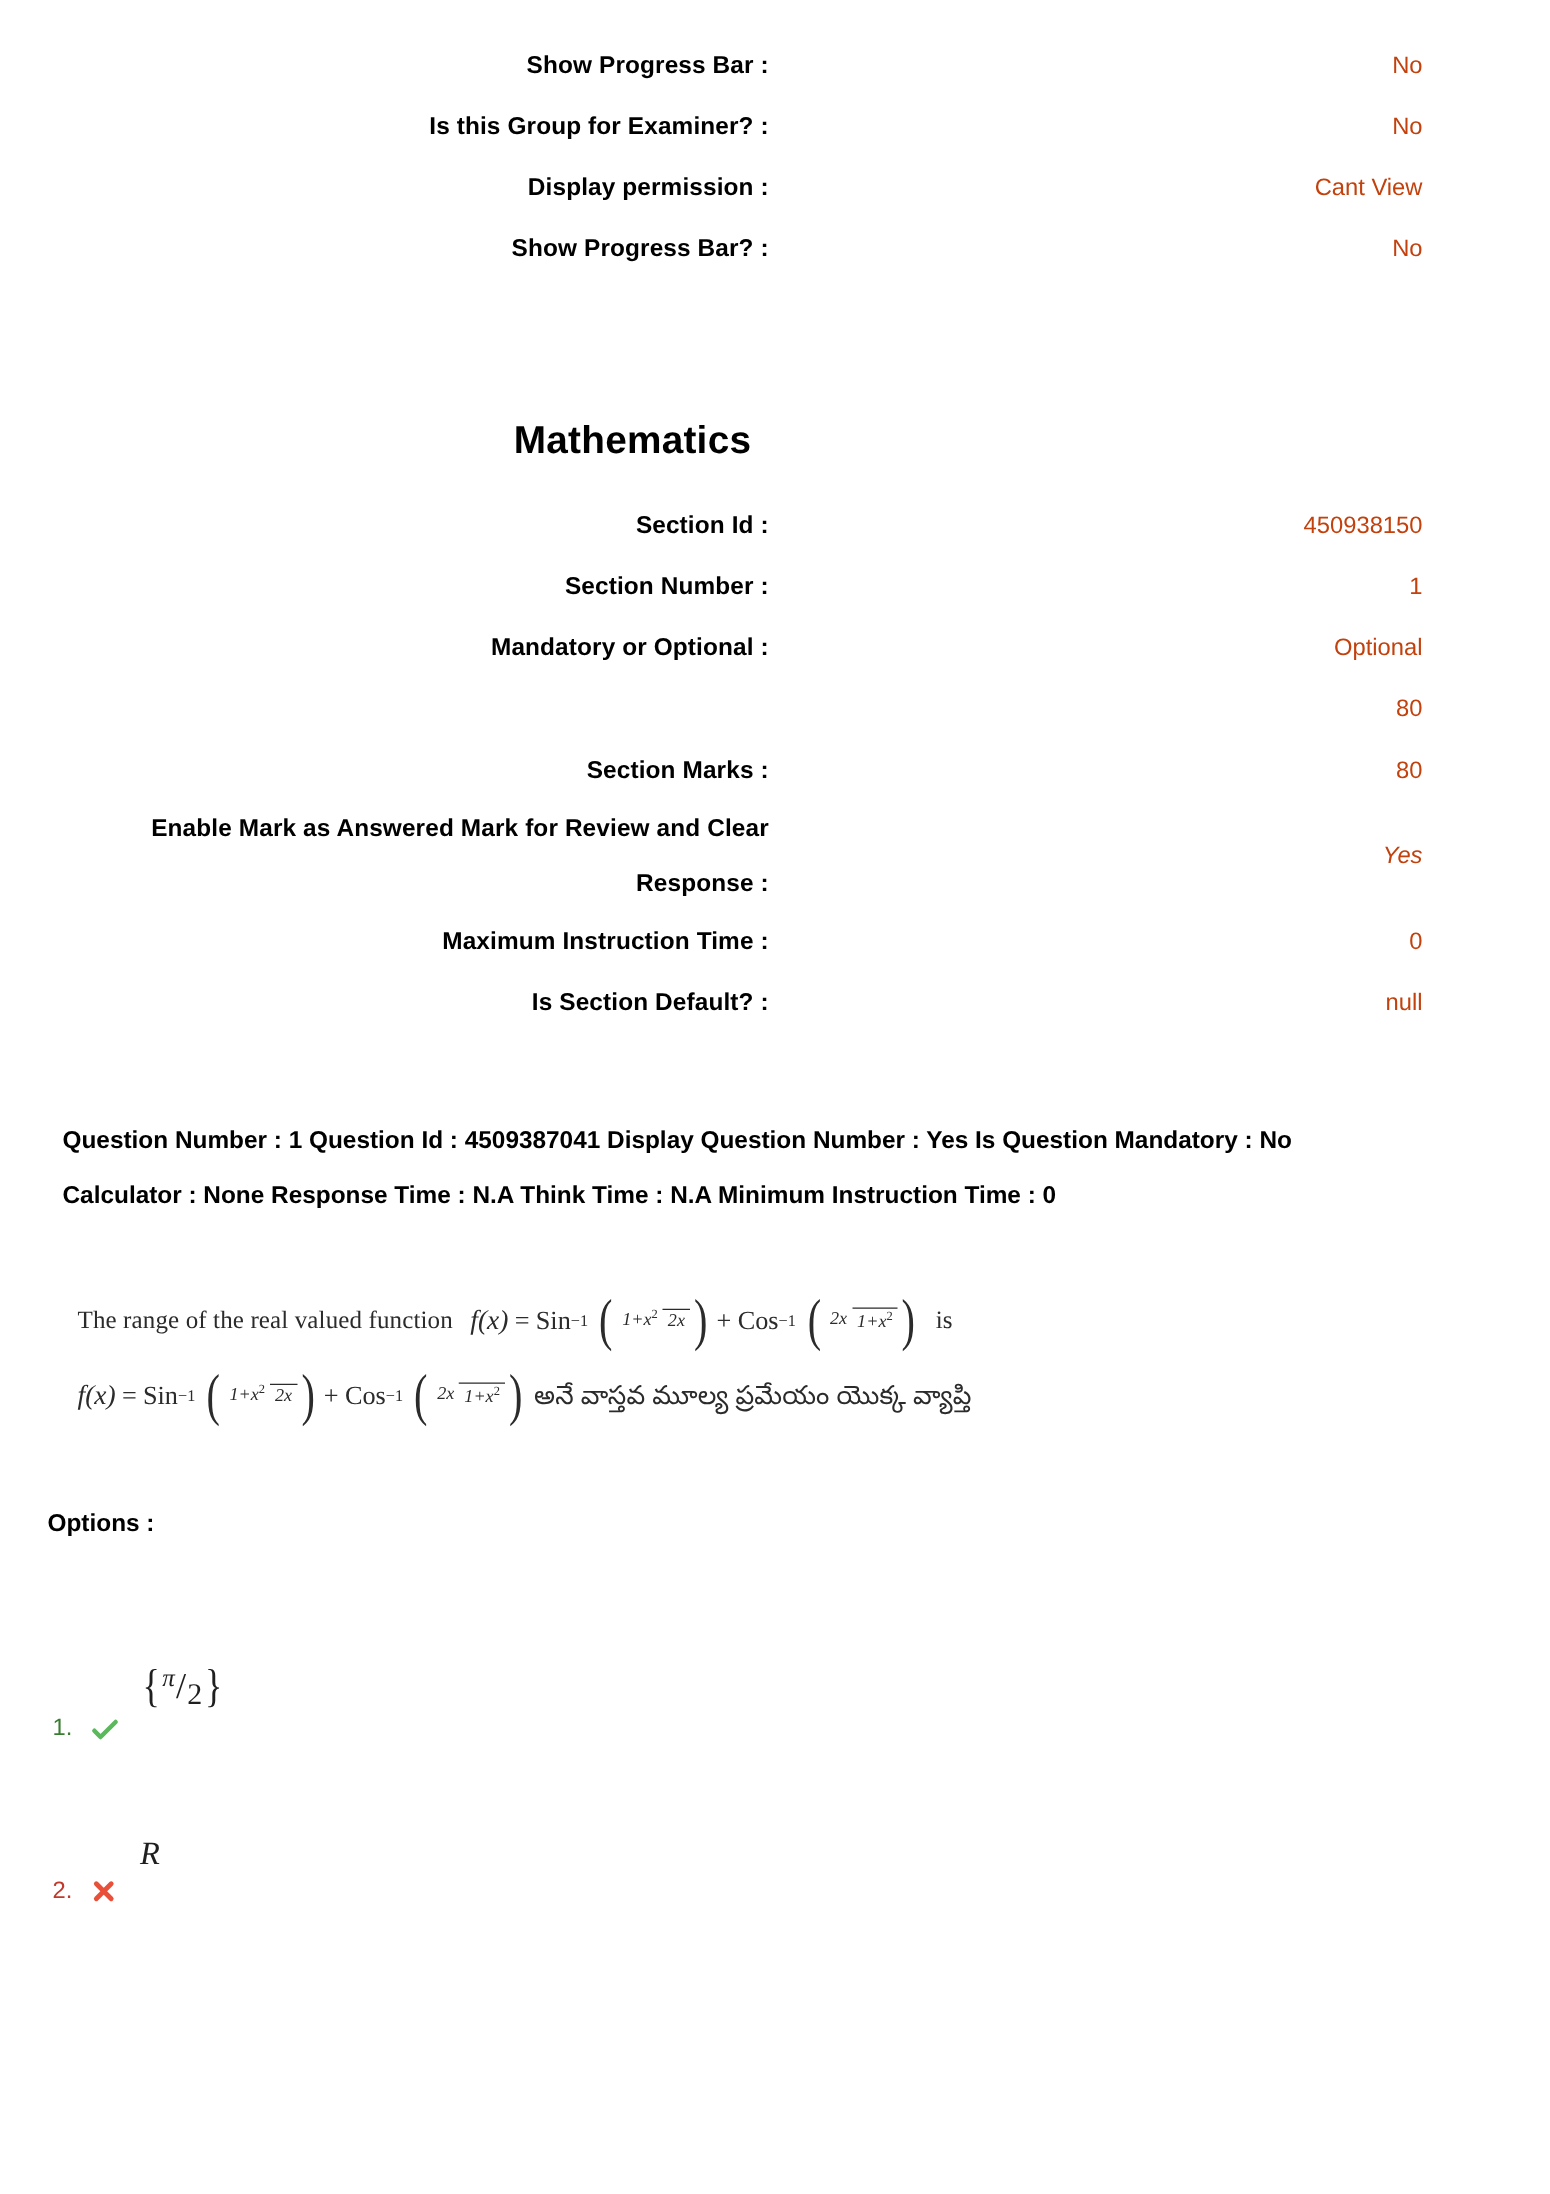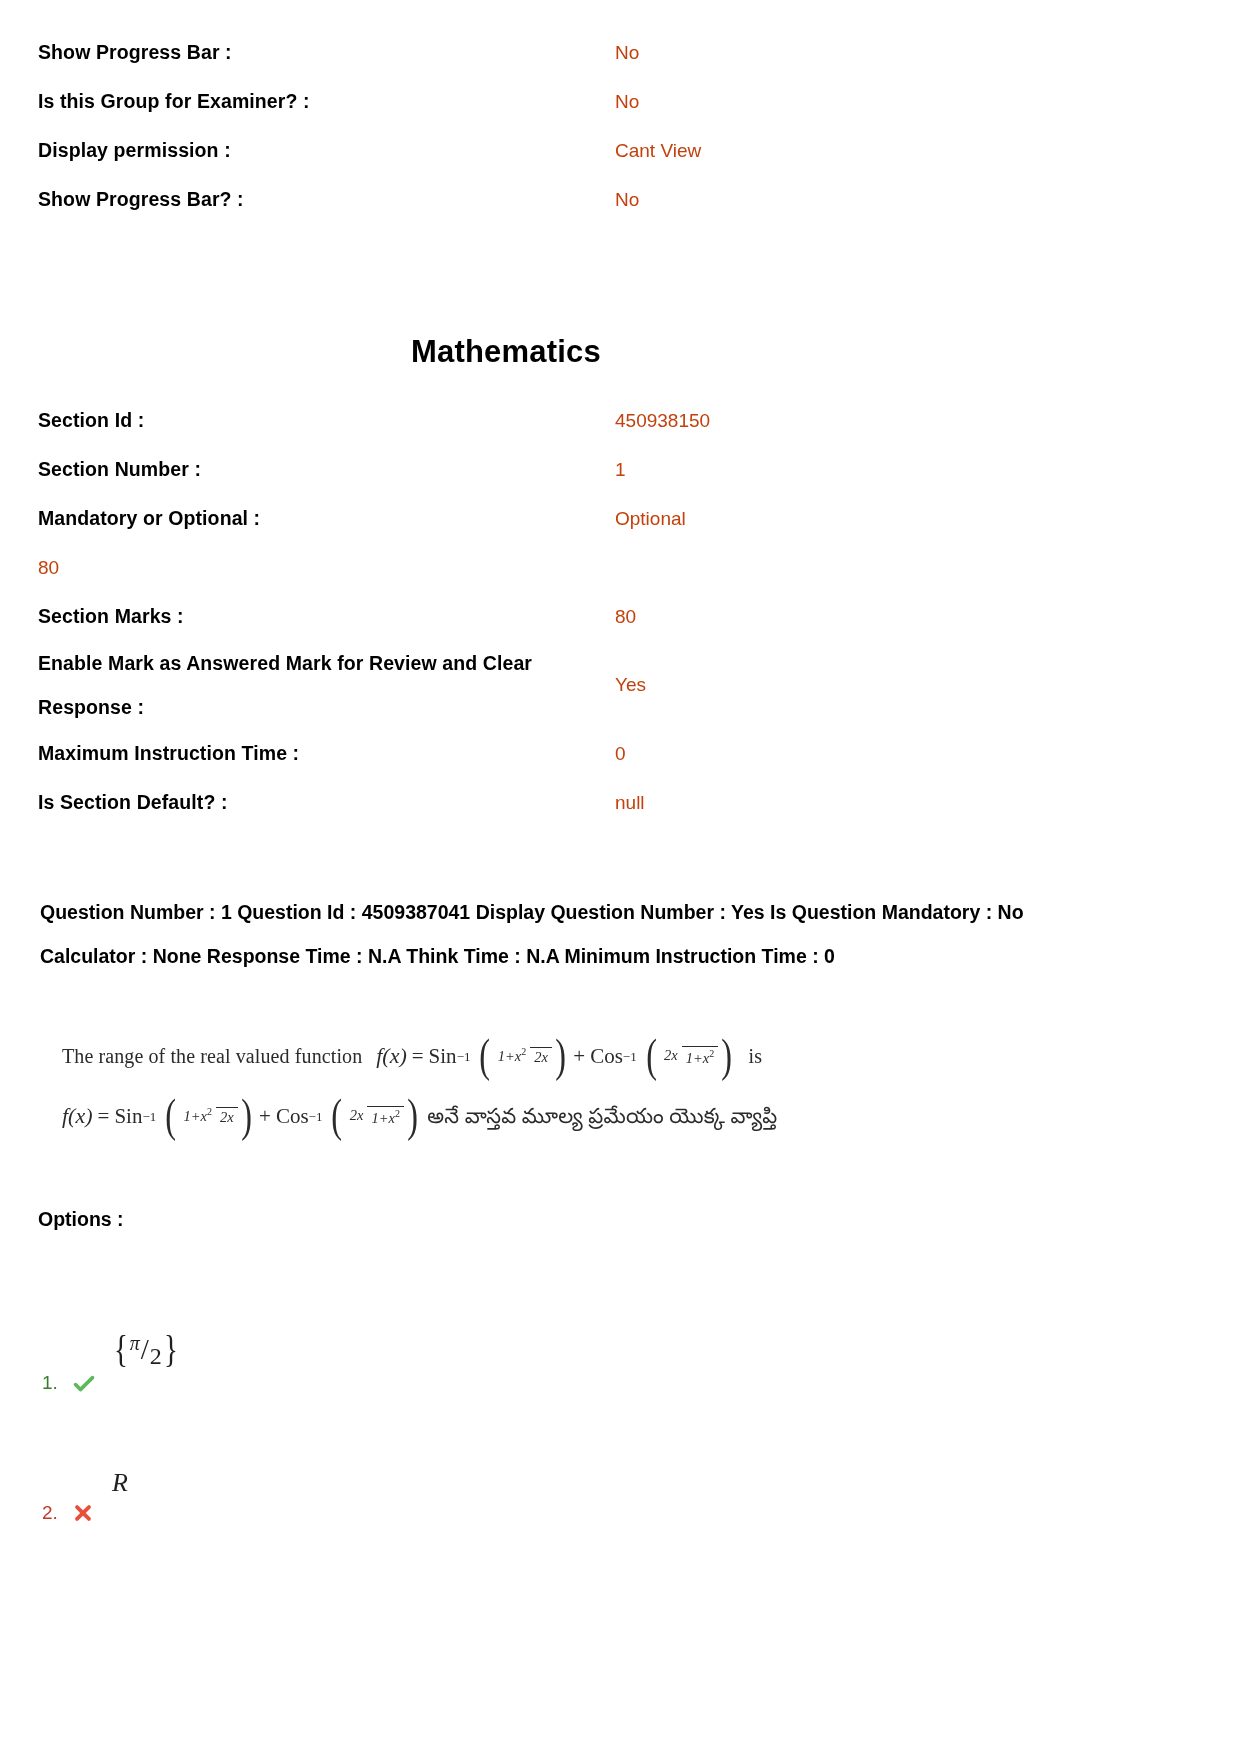--- a/index.html
+++ b/index.html
@@ -22,20 +22,21 @@
     height: 1755px;
     padding: 0;
     box-sizing: border-box;
   }
 
   
   .kv-list {
     position: absolute;
     left: 38px;
     width: 1100px;
+    text-align: right;
   }
   .kv-row {
     display: flex;
     align-items: flex-start;
     width: 100%;
   }
   .kv-key {
     width: 577px;
     flex: 0 0 577px;
     font-weight: 700;
@@ -49,20 +50,21 @@
   }
   .kv-val {
     flex: 1 1 auto;
     font-weight: 400;
     font-size: 19px;
     line-height: 49px;
     color: #c2410c;
   }
   .kv-row.tall .kv-val {
     line-height: 88px;
+    font-style: italic;
   }
 
   
   #top-props   { top: 28px; }
   #section-props { top: 396px; }
 
   .section-title {
     position: absolute;
     top: 334px;
     left: 0;
@@ -70,21 +72,21 @@
     text-align: center;
     font-size: 31px;
     font-weight: 700;
     letter-spacing: 0.2px;
   }
 
   
   .question-meta {
     position: absolute;
     top: 890px;
-    left: 40px;
+    left: 50px;
     width: 1050px;
     font-weight: 700;
     font-size: 19.5px;
     line-height: 44px;
     text-align: left;
   }
 
   
   .math-block {
     position: absolute;

